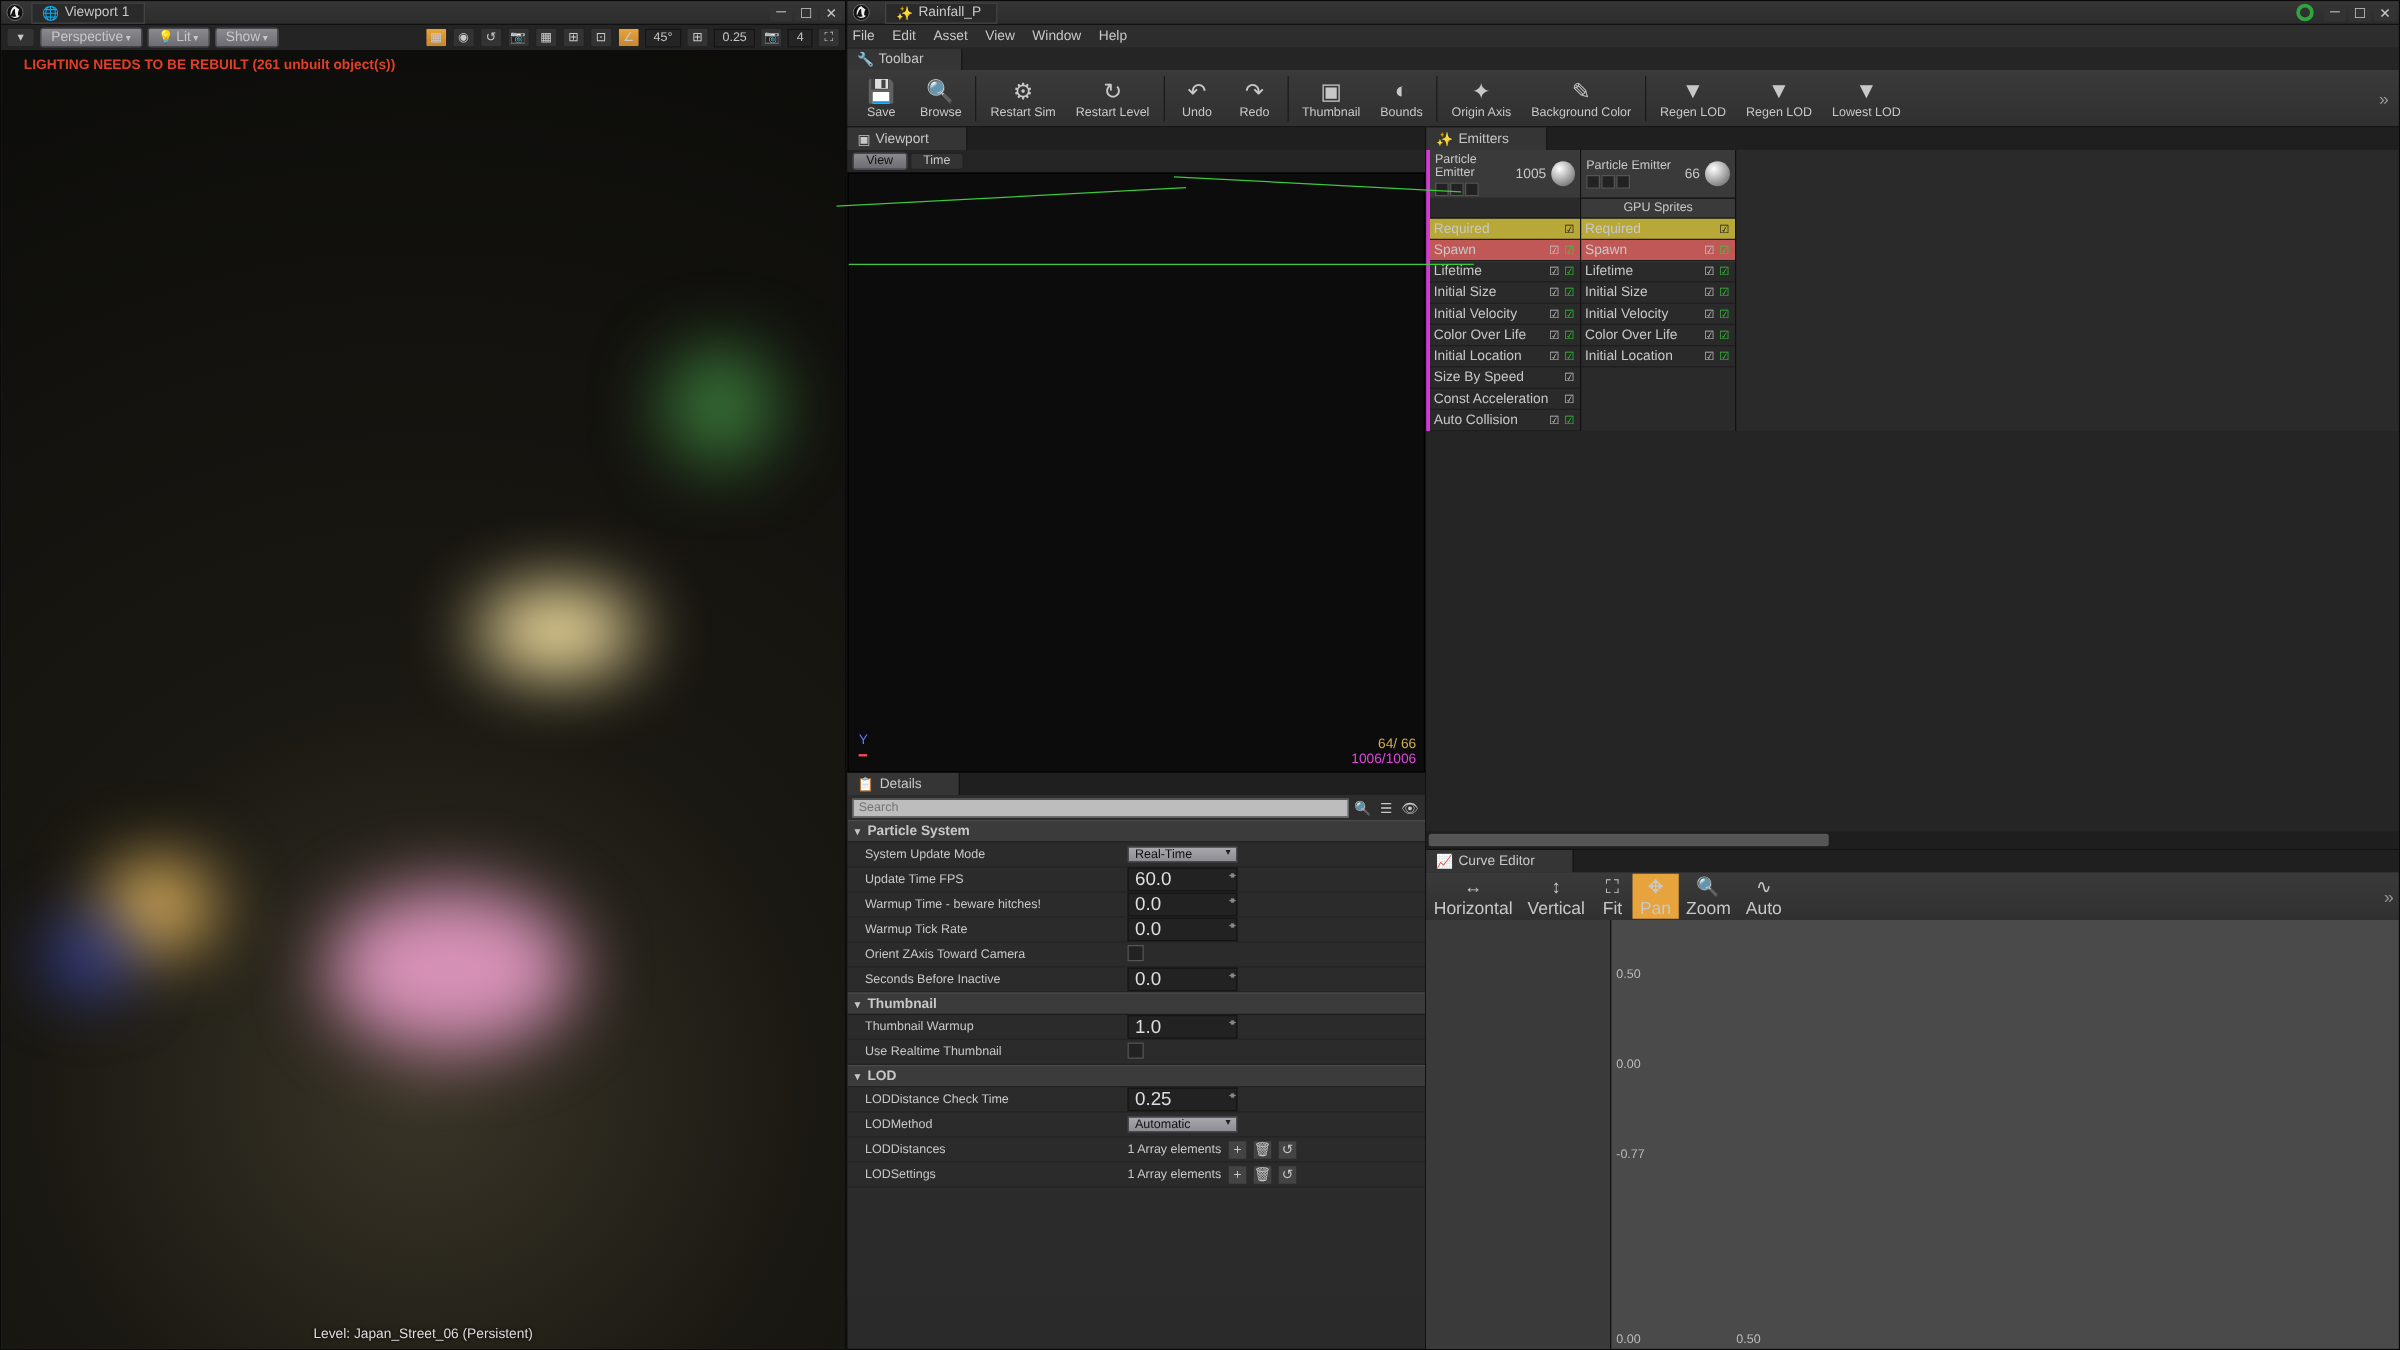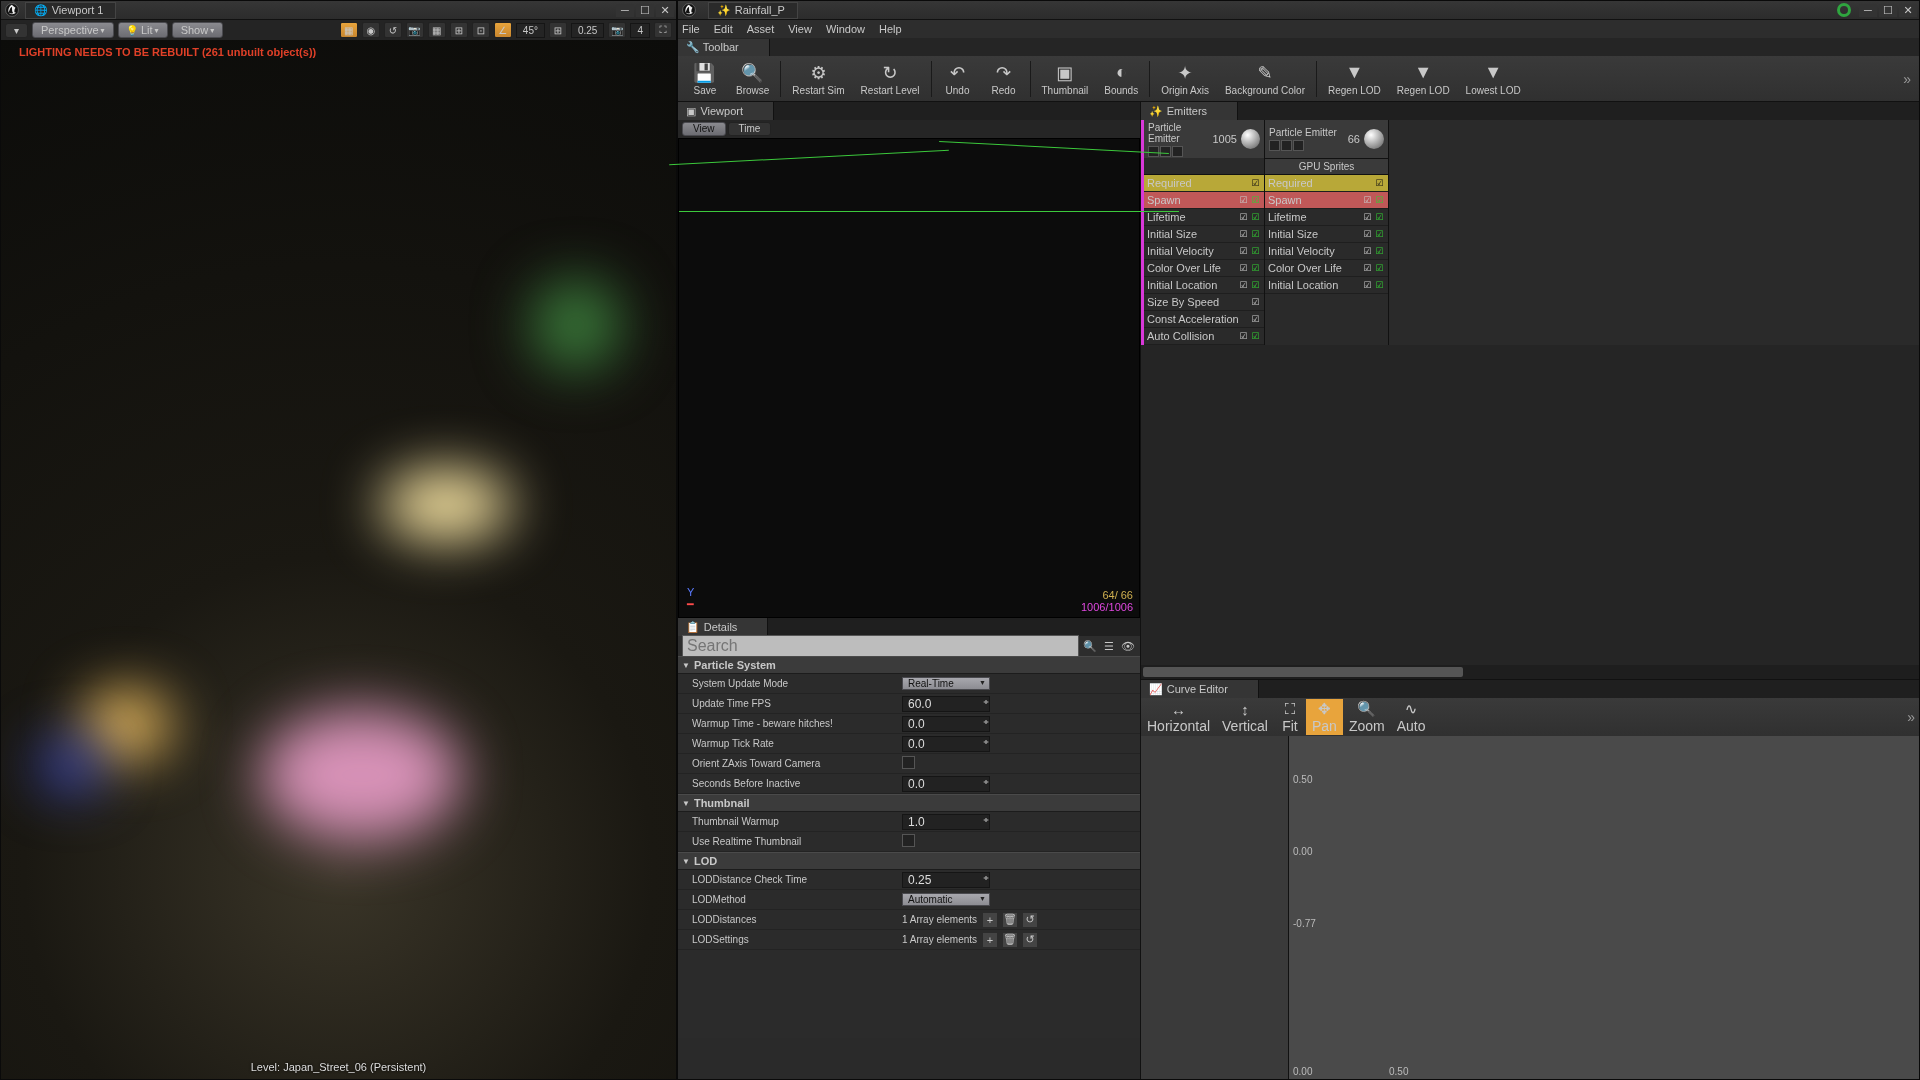--- a/index.html
+++ b/index.html
@@ -48,31 +48,31 @@
 .small-btn-row { height:18px; display:flex; padding:2px 4px; gap:2px; background:#252525; }
 .sm-btn { background:linear-gradient(#8a8a8f,#6c6c72); border:1px solid #4a4a4f; border-radius:3px; padding:0 10px; color:#111; font-size:10px; cursor:pointer; }
 .sm-btn.inactive { background:#333; border-color:#222; color:#c8c8c8; }
 .particle-preview { flex:1; background:#0c0c0c; position:relative; border:1px solid #000; }
 .particle-preview .green-line { position:absolute; height:1px; background:#3cc93c; }
 .axis-gizmo { position:absolute; bottom:6px; left:8px; font-size:10px; }
 .stats-text { position:absolute; bottom:4px; right:6px; font-size:10px; text-align:right; }
 
 .details-panel { height:420px; display:flex; flex-direction:column; background:#2b2b2b; }
 .search-row { height:20px; display:flex; align-items:center; padding:2px 4px; gap:3px; background:#2d2d2d; }
-.search-input { flex:1; background:#bdbdbd; border:1px solid #555; padding:1px 4px; color:#555; font-size:16px; }
+.search-input { flex:1; background:#bdbdbd; border:1px solid #555; padding:1px 4px; color:#555; font-size:10px; }
 .search-ico { width:16px; height:16px; display:flex; align-items:center; justify-content:center; cursor:pointer; }
 .details-scroll { flex:1; overflow-y:auto; }
 .section-hdr { background:#3b3b3b; border-top:1px solid #4a4a4a; border-bottom:1px solid #1c1c1c; padding:2px 4px; font-weight:bold; display:flex; align-items:center; gap:4px; }
 .section-hdr .tri { font-size:8px; }
 .prop-row { display:flex; align-items:center; height:20px; padding:0 0 0 14px; border-bottom:1px solid #232323; }
 .prop-row .label { width:210px; font-size:10px; }
 .prop-row .control { flex:1; }
 .dropdown { background:linear-gradient(#a8a8ae,#8c8c92); border:1px solid #4a4a4f; color:#111; padding:0 16px 0 5px; font-size:10px; position:relative; width:88px; display:inline-block; }
 .dropdown::after { content:"▼"; position:absolute; right:3px; top:1px; font-size:7px; color:#222; }
-.spinbox { background:#222; border:1px solid #151515; color:#ddd; padding:0 14px 0 5px; font-size:12px; width:88px; display:inline-block; position:relative; }
+.spinbox { background:#222; border:1px solid #151515; color:#ddd; padding:0 14px 0 5px; font-size:15px; width:88px; display:inline-block; position:relative; }
 .spinbox::after { content:"◂▸"; position:absolute; right:2px; top:0; font-size:8px; color:#888; letter-spacing:-2px; }
 .checkbox { width:13px; height:13px; background:#222; border:1px solid #555; display:inline-block; }
 .array-row { display:flex; align-items:center; gap:6px; font-size:10px; }
 .array-btn { width:14px; height:14px; background:#444; display:flex; align-items:center; justify-content:center; cursor:pointer; }
 
 .emitters-panel { display:flex; flex-direction:column; flex:1; min-height:0; }
 .emitter-cols { display:flex; background:#2a2a2a; }
 .emitter-col { width:124px; border-right:1px solid #111; }
 .emitter-col.sel { border-left:3px solid #d938d9; }
 .emitter-hdr { height:38px; background:#3a3a3a; padding:3px 4px; display:flex; align-items:center; }

